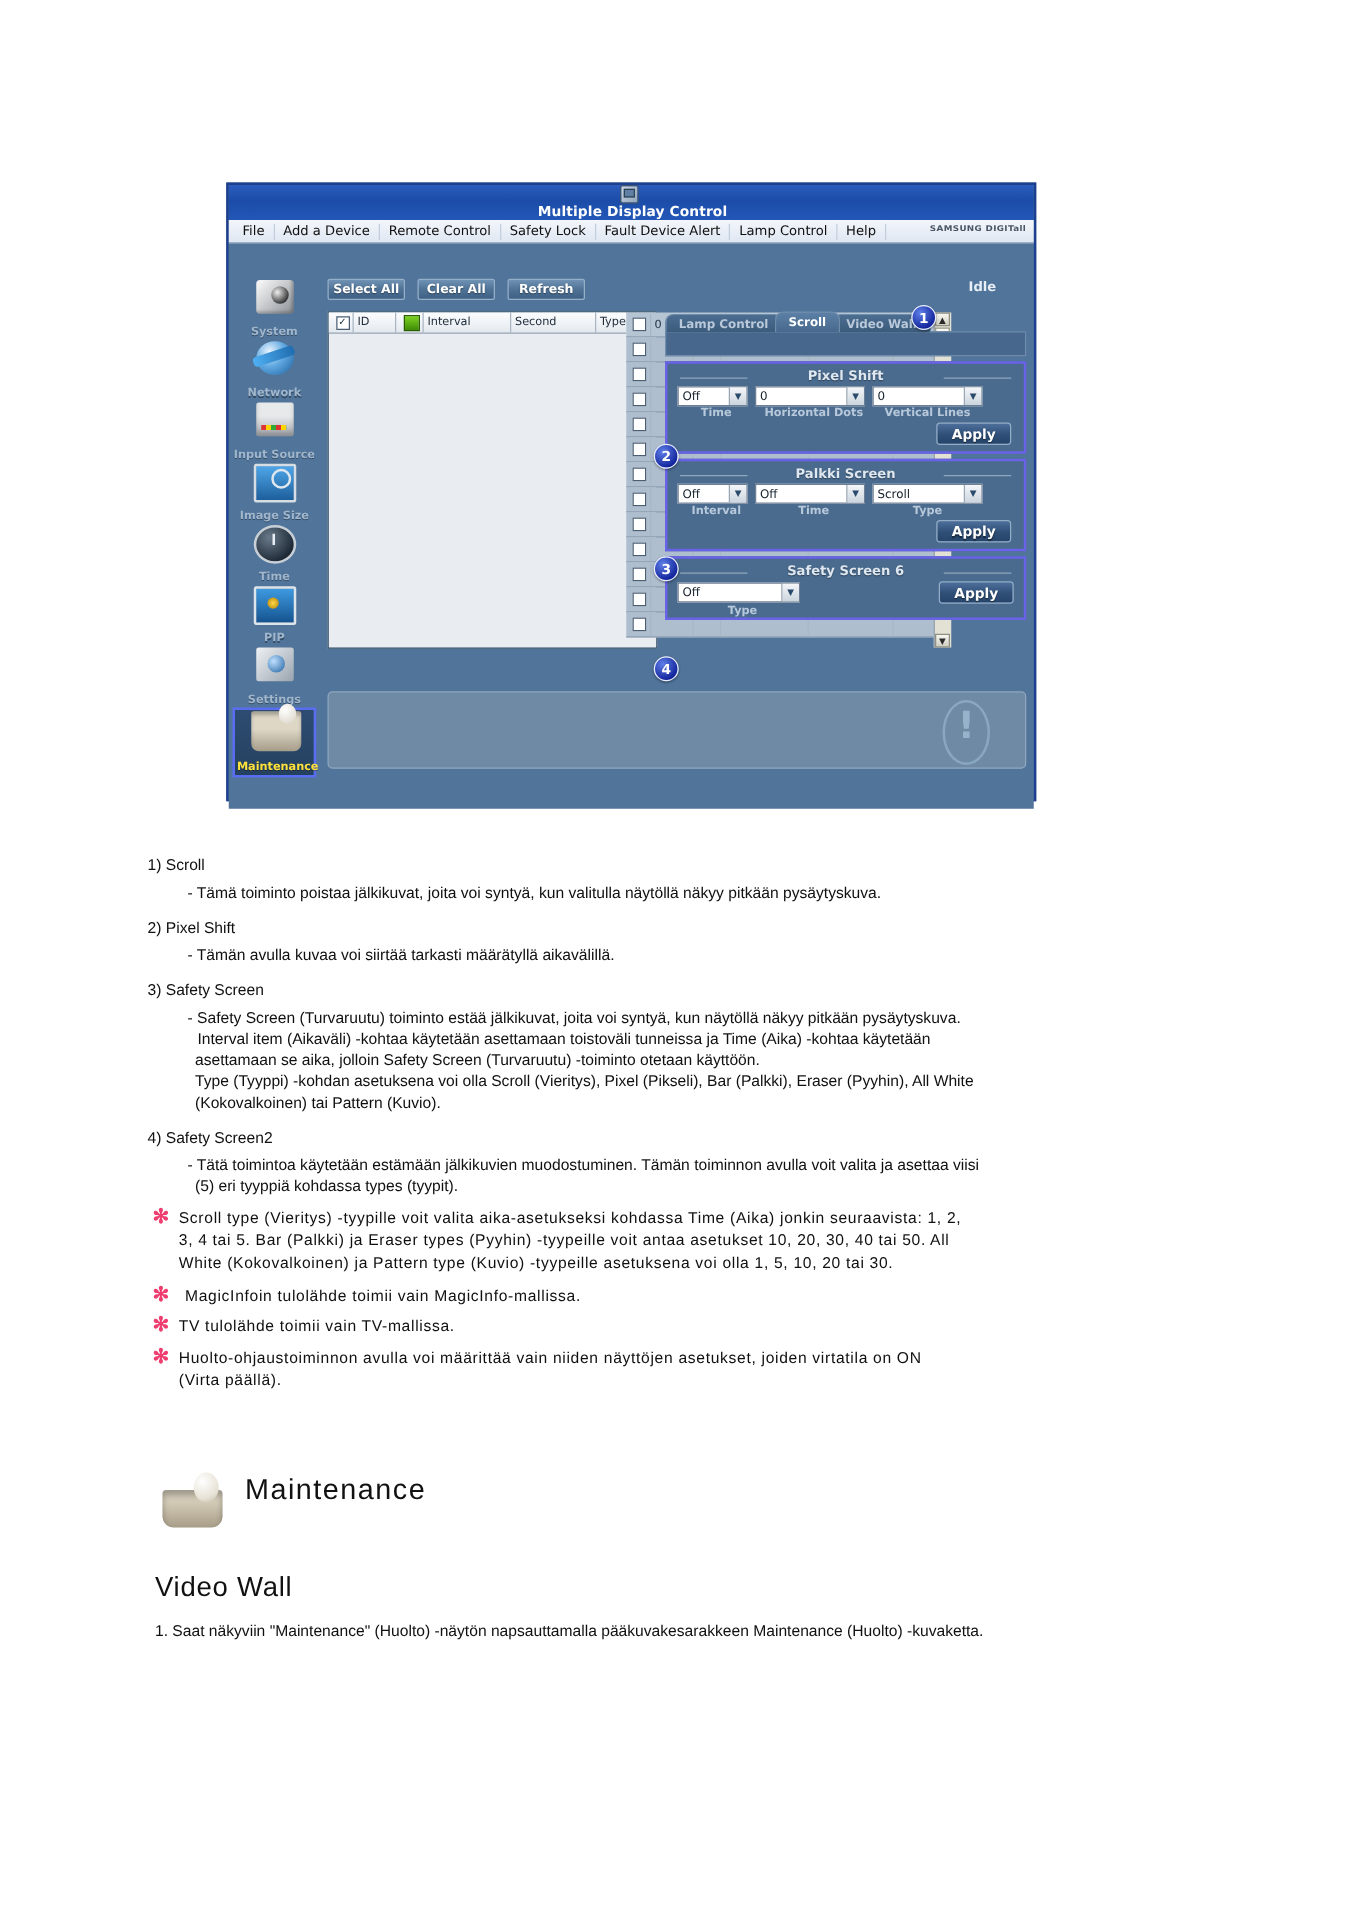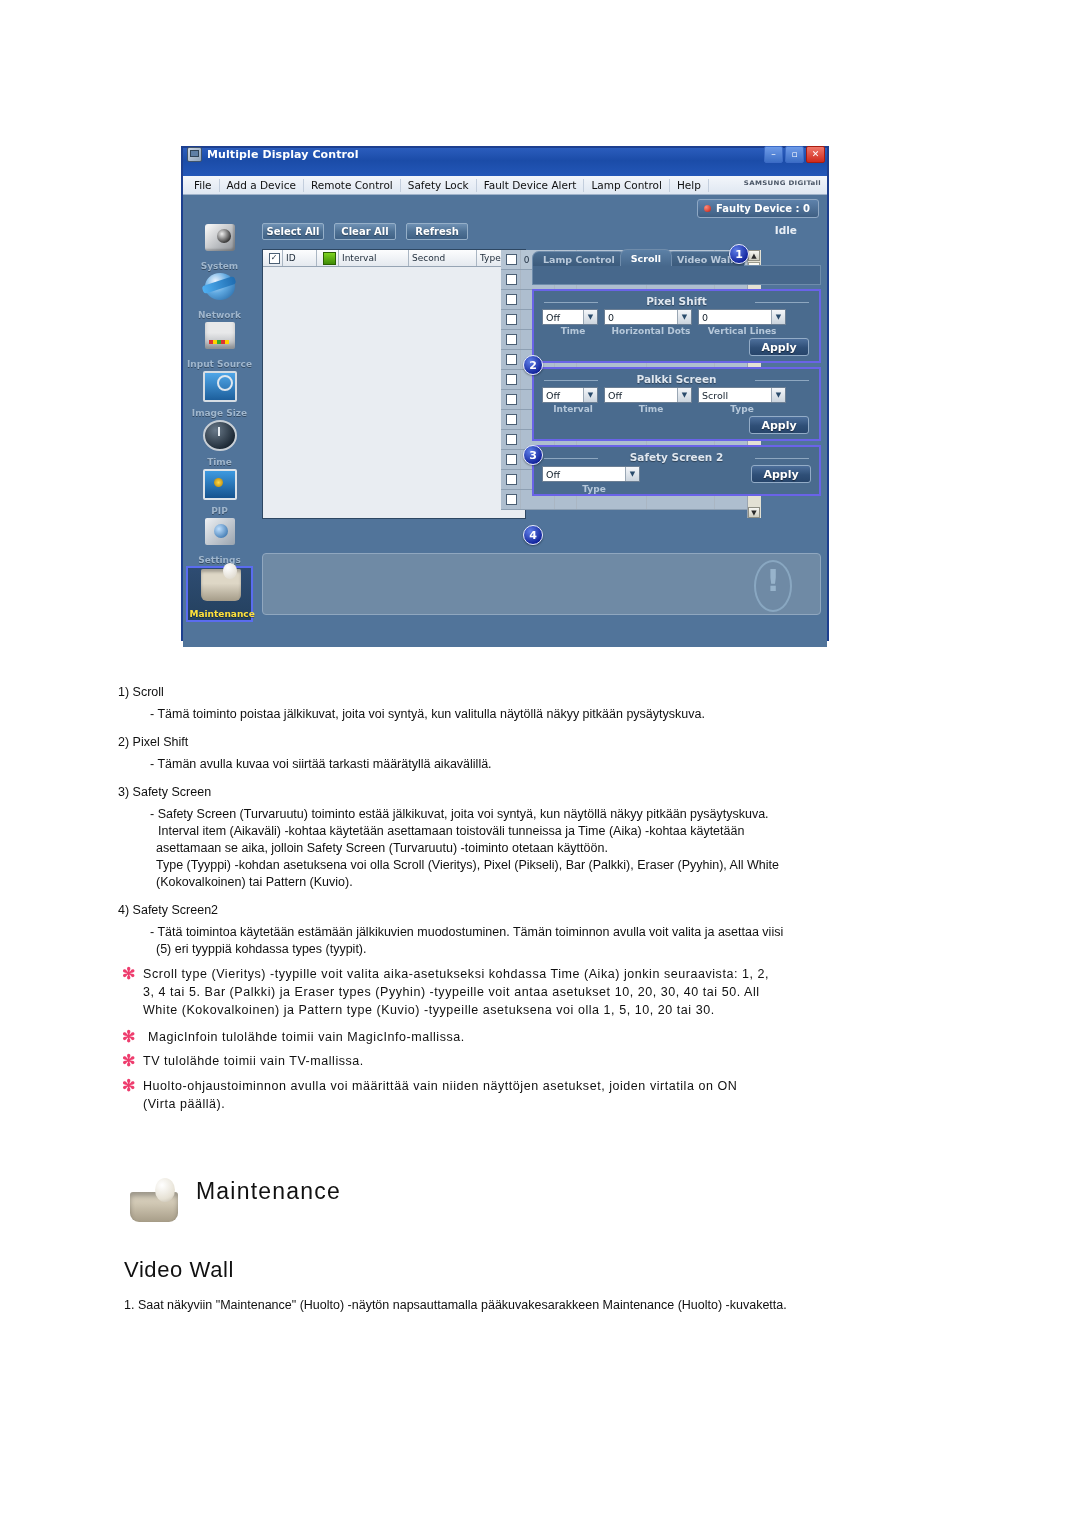--- a/index.html
+++ b/index.html
@@ -29,20 +29,21 @@
     font-family: "DejaVu Sans", sans-serif;
   }
 
   .titlebar {
     height: 28px;
     background: linear-gradient(to bottom, #2b5dbd 0%, #1b4ca8 45%, #2357b8 100%);
     display: flex;
     align-items: center;
     padding: 0 2px 16px 4px;
     box-sizing: border-box;
+    flex-direction: column;
   }
   .title-ico {
     width: 13px; height: 13px;
     background: linear-gradient(135deg,#cfd8e3,#8fa4bb);
     border: 1px solid #40546c;
     border-radius: 2px;
     margin-right: 5px;
     flex: 0 0 auto;
     position: relative;
   }
@@ -561,26 +562,20 @@
     <span class="menu-item">Remote Control</span>
     <span class="menu-item">Safety Lock</span>
     <span class="menu-item">Fault Device Alert</span>
     <span class="menu-item">Lamp Control</span>
     <span class="menu-item">Help</span>
     <span class="samsung-logo">SAMSUNG DIGITall</span>
   </div>
 
   <div class="app-body">
 
-    <div class="faulty-bar">
-      <div class="faulty-chip">
-        <span class="dot-red"></span>
-        <span>Faulty Device : 0</span>
-      </div>
-    </div>
 
     <div class="sidebar">
       <div class="side-item">
         <span class="side-ico ico-sys"></span>
         <span class="side-label">System</span>
       </div>
       <div class="side-item">
         <span class="side-ico ico-net"></span>
         <span class="side-label">Network</span>
       </div>
@@ -835,21 +830,21 @@
           <span class="sub-lbl" style="width:62px;">Interval</span>
           <span class="sub-lbl" style="width:94px;">Time</span>
           <span class="sub-lbl" style="width:88px;">Type</span>
         </div>
         <div class="apply-wrap">
           <div class="apply-btn">Apply</div>
         </div>
       </div>
 
       <div class="group">
-        <div class="grp-title">Safety Screen 2</div>
+        <div class="grp-title">Safety Screen 6</div>
         <div class="ctl-row" style="align-items:center;">
           <div class="sel" style="width:98px;">
             <span>Off</span>
             <span class="arrow">▼</span>
           </div>
           <div style="flex:1 1 auto;"></div>
           <div class="apply-btn">Apply</div>
         </div>
         <div class="lbl-row">
           <span class="sub-lbl" style="width:104px;">Type</span>

